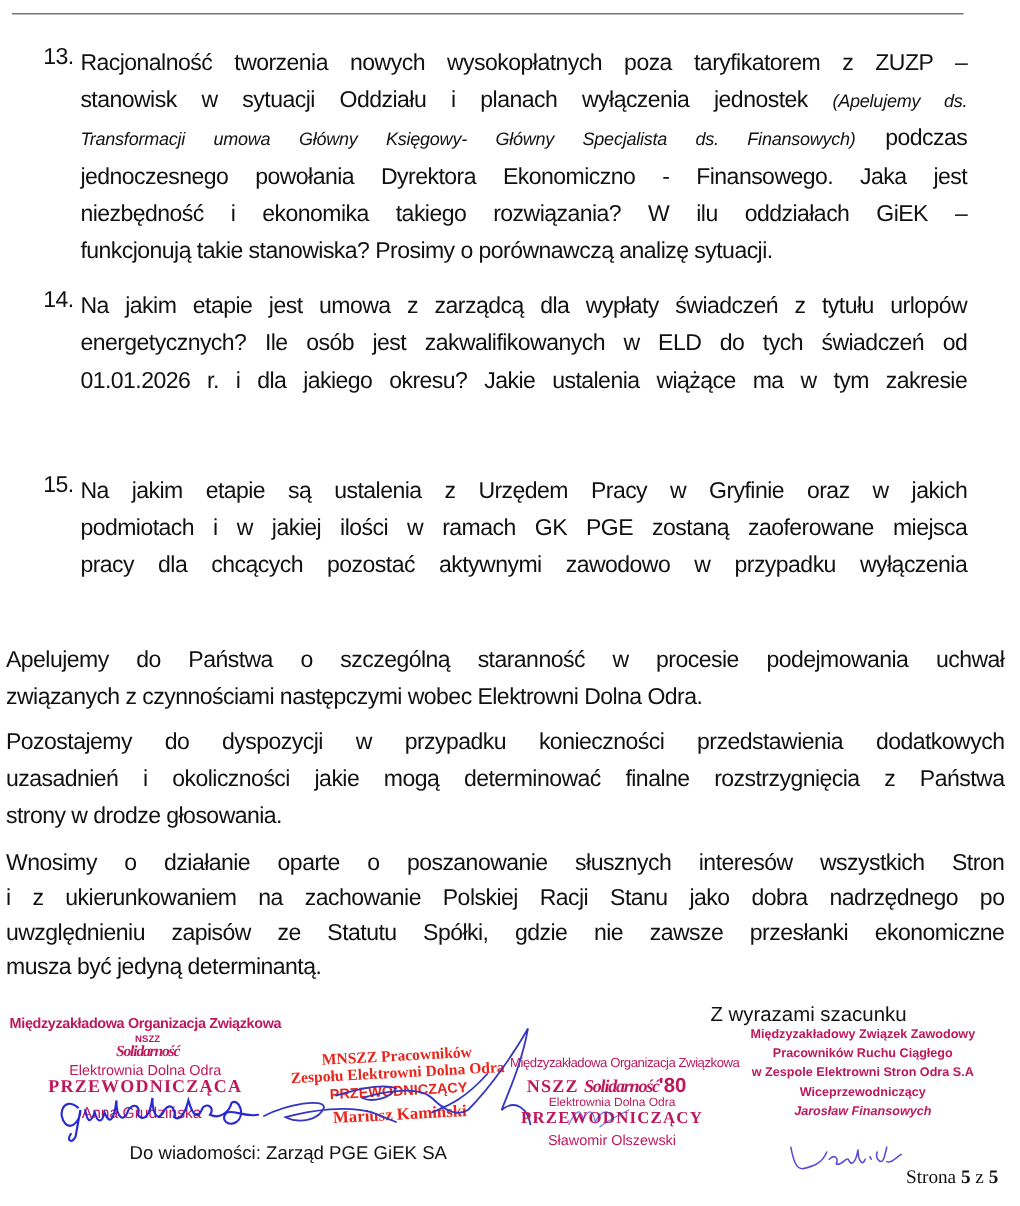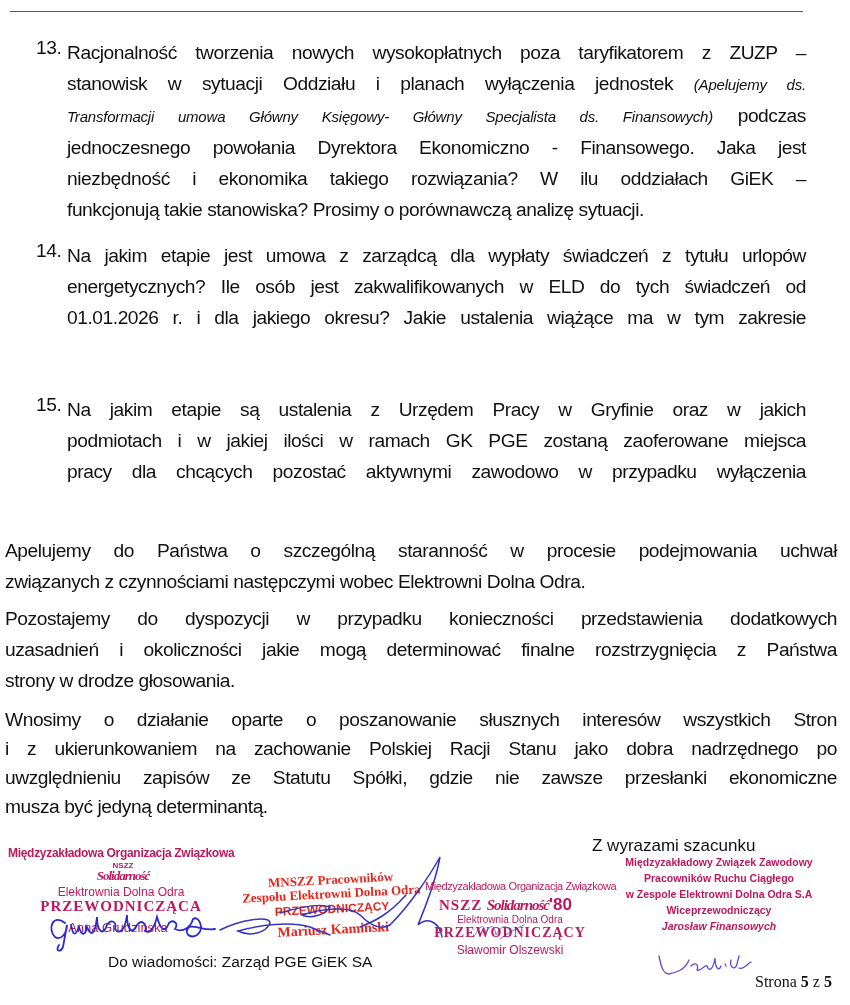--- a/index.html
+++ b/index.html
@@ -208,21 +208,21 @@
   <div class="serif-bold" style="font-size:14px; line-height:15px;">PRZEWODNICZĄCY</div>
   <div style="font-size:12px; font-weight:normal; margin-top:3px;">Sławomir Olszewski</div>
 </div>
 <svg class="signature" style="left:470px; top:915px;" width="60" height="30">
   <path d="M4,22 C10,10 14,8 16,18 C20,10 24,8 26,20 C30,12 36,8 40,16 M30,24 C38,18 46,14 54,10" fill="none" stroke="#3a3ad0" stroke-width="1" stroke-linecap="round" opacity="0.7"></path>
 </svg>
 
 <div class="sig-block stamp-black" style="left:614px; top:854px; width:210px; font-size:10.5px; line-height:16px;">
   <div>Międzyzakładowy Związek Zawodowy</div>
   <div>Pracowników Ruchu Ciągłego</div>
-  <div>w Zespole Elektrowni Dolna Odra S.A</div>
+  <div>w Zespole Elektrowni Stron Odra S.A</div>
   <div>Wiceprzewodniczący</div>
   <div style="font-style:italic;">Jarosław Finansowych</div>
 </div>
 <svg class="signature" style="left:655px; top:950px;" width="100" height="30">
   <path d="M4,6 C6,16 8,24 14,24 C22,22 30,20 34,10 M36,16 C40,12 44,14 42,20 C46,22 50,14 52,16 C54,22 58,20 60,8 C60,18 64,22 66,16 M70,14 L71,16 M76,10 C74,16 80,22 82,14 L84,6 M84,18 C88,20 92,14 96,12" fill="none" stroke="#5a4ad8" stroke-width="1.3" stroke-linecap="round"></path>
 </svg>
 
 <div class="cc">Do wiadomości: Zarząd PGE GiEK SA</div>
 
 <div class="page-num">

